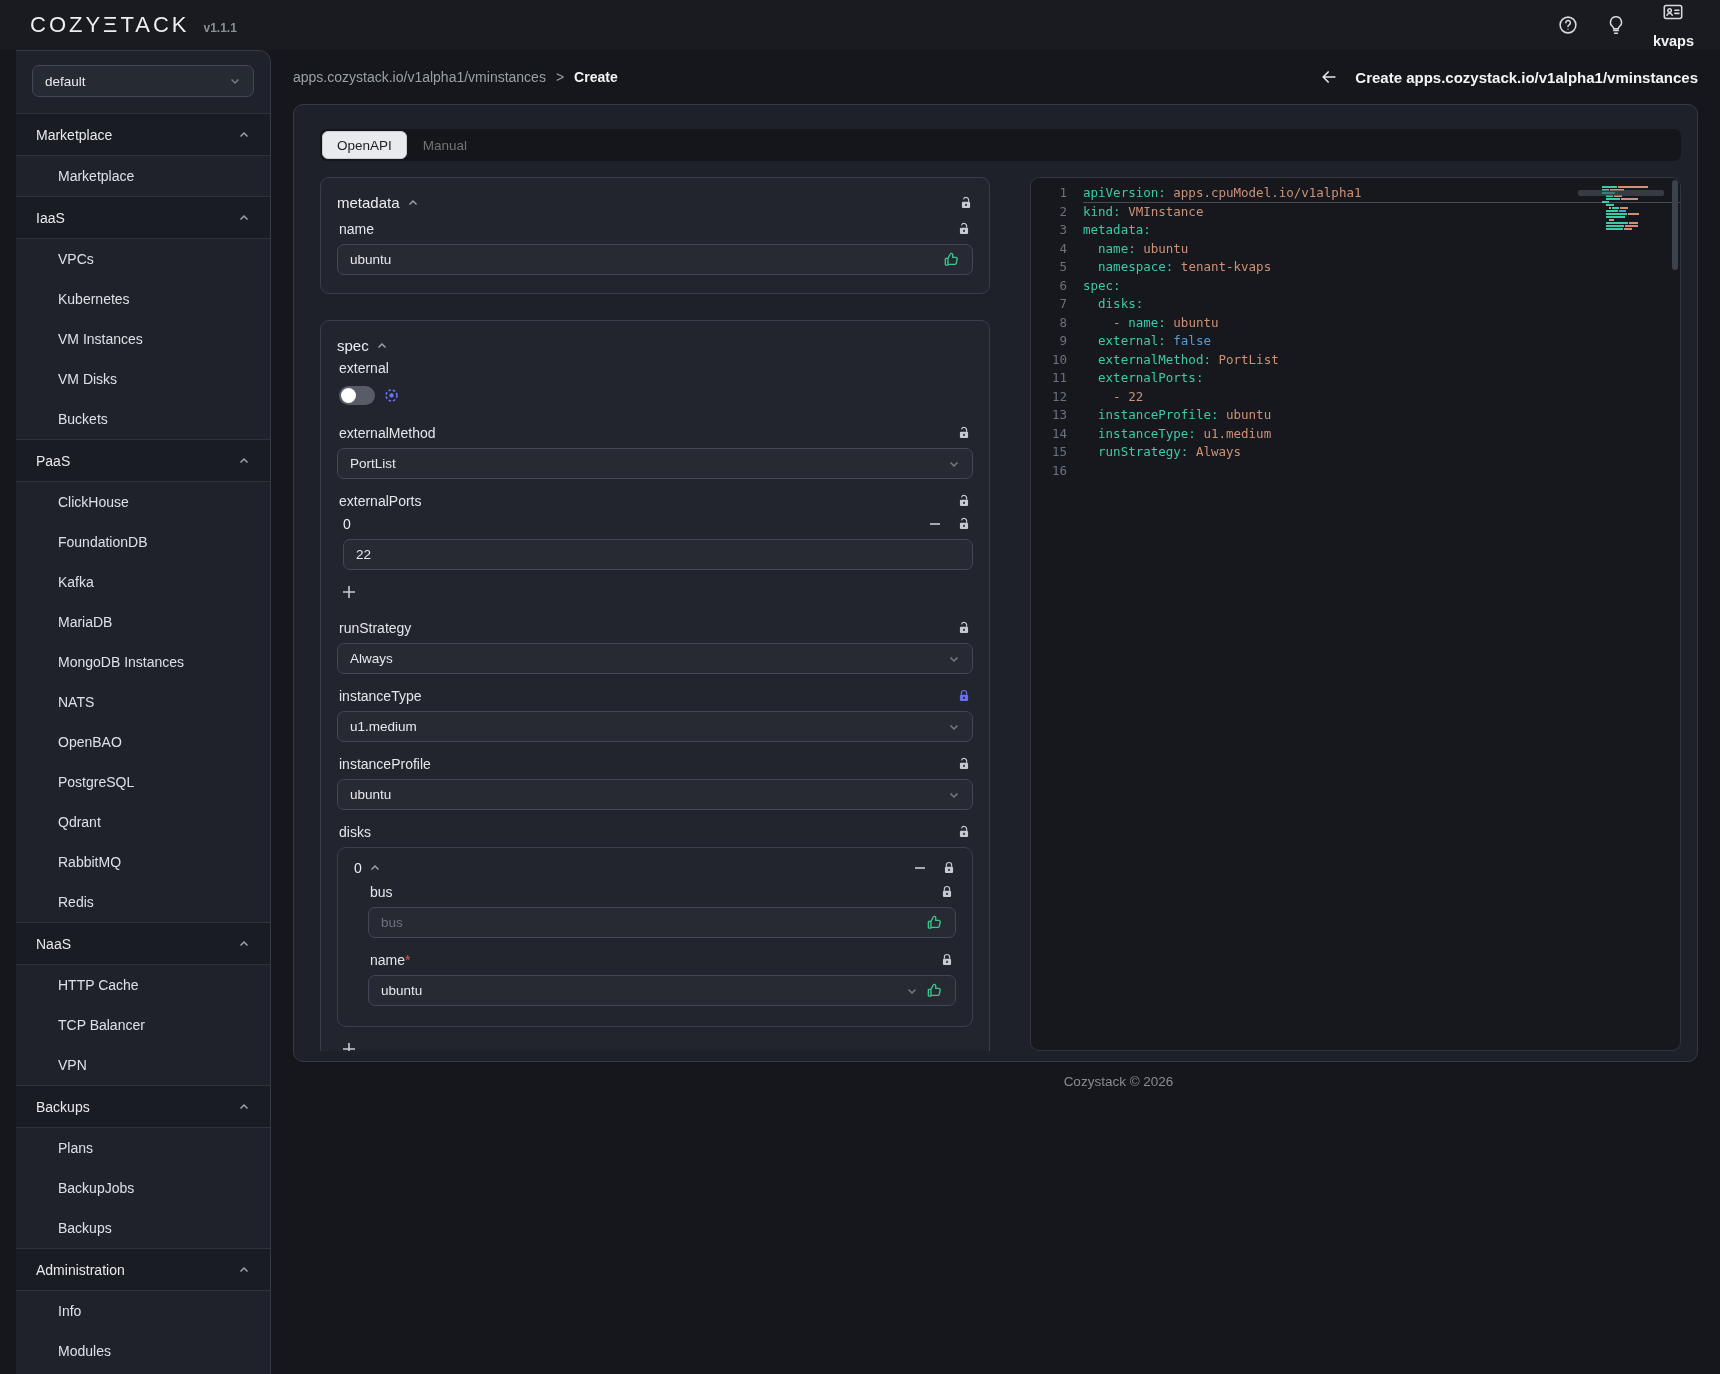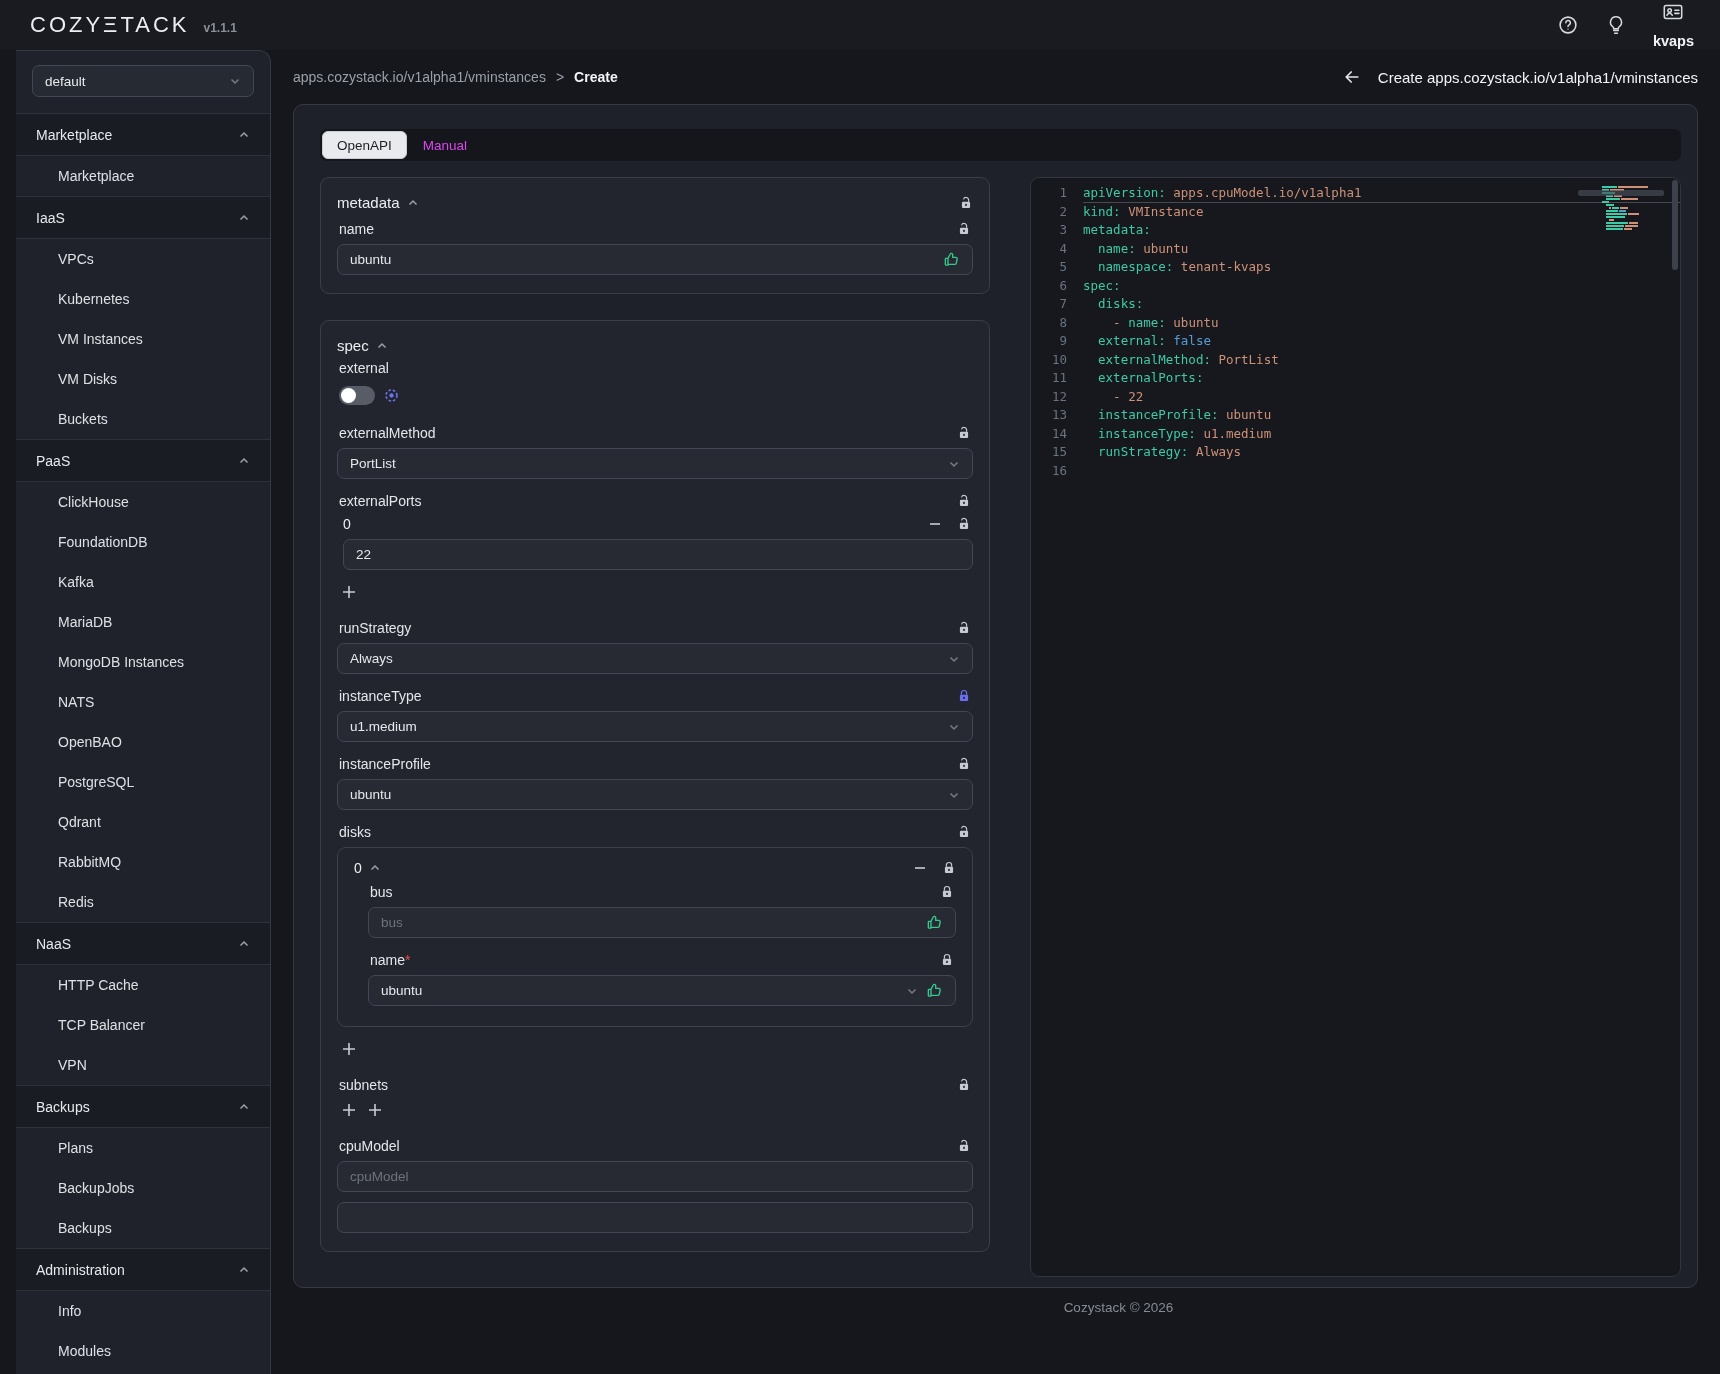--- a/index.html
+++ b/index.html
@@ -35,29 +35,29 @@
 
   
   .crumb-row { height:54px; display:flex; align-items:center; justify-content:space-between;
     padding:0 22px; }
   .crumbs { display:flex; align-items:center; gap:10px; font-size:14px; }
   .crumb-path { color:#9aa0a8; }
   .crumb-sep { color:#9aa0a8; }
   .crumb-current { color:#f2f4f6; font-weight:600; }
   .page-head { display:flex; align-items:center; gap:16px; }
   .back-icon { width:20px; height:20px; display:inline-flex; color:#e4e6ea; cursor:pointer; }
-  .page-title { font-size:15px; font-weight:400; color:#f2f4f6; }
+  .page-title { font-size:15px; font-weight:700; color:#f2f4f6; }
 
   
-  .card { margin:0 22px; height:1184px; background:#1e212a; border:1px solid #353944;
+  .card { margin:0 22px; height:958px; background:#1e212a; border:1px solid #353944;
     border-radius:10px; display:flex; flex-direction:column; overflow:hidden; }
   .tabstrip { margin:24px 16px 0 26px; height:32px; background:#14161b; border-radius:7px;
     display:flex; align-items:center; padding:2px; gap:2px; flex:0 0 auto; }
   .tab { height:28px; display:flex; align-items:center; padding:0 14px; border-radius:6px;
-    font-size:13.5px; color:#d946ef; cursor:pointer; }
+    font-size:13.5px; color:#737373; cursor:pointer; }
   .tab.active { background:#e9eaee; color:#1c1e24; border:1px solid #c9ccd3; font-weight:500; }
 
   .content { flex:1; min-height:0; display:flex; gap:40px; margin:16px 16px 10px 26px; }
   .form-col { width:670px; flex:0 0 670px; overflow:hidden; }
 
   .panel { background:#22252e; border:1px solid #3a3e49; border-radius:9px; padding:14px 16px 18px 16px; }
   .panel.spec { margin-top:26px; }
   .panel-title-row { display:flex; align-items:center; justify-content:space-between; margin:2px 0 10px 0; }
   .panel-title { display:flex; align-items:center; gap:7px; font-size:15px; color:#eceef1; cursor:pointer; }
   .f-label-row { display:flex; align-items:center; justify-content:space-between; margin:14px 2px 7px 2px; }

